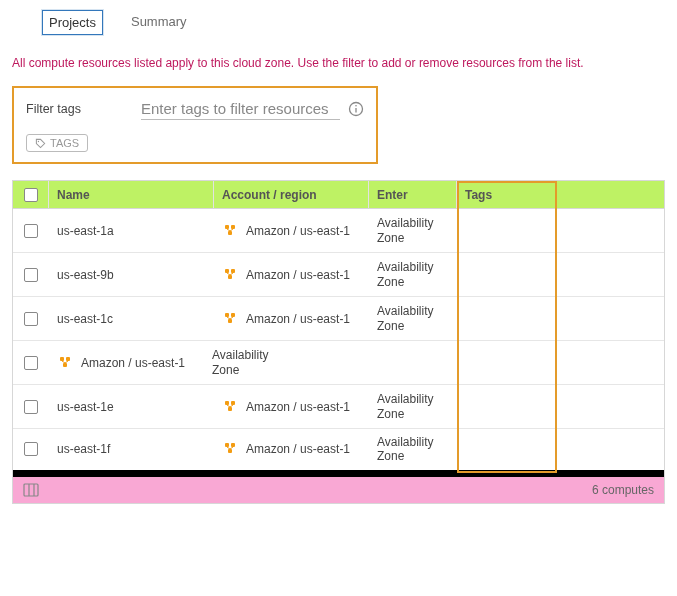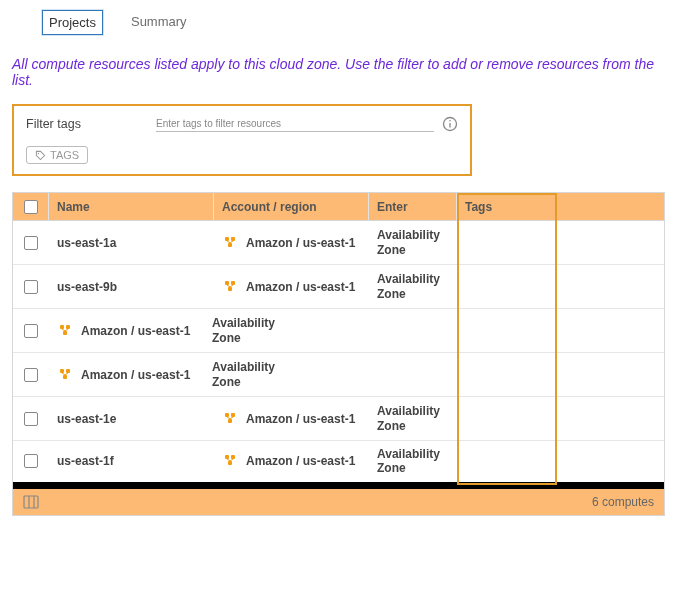--- a/index.html
+++ b/index.html
@@ -33,30 +33,29 @@
     color: #6d6d6d;
     padding: 4px 6px;
     cursor: pointer;
   }
   .tab.active {
     color: #333;
     border: 1px solid #3377bb;
     box-shadow: 0 0 0 1px rgba(51,119,187,0.2);
   }
   .description {
-    font-size: 14px;
-    color: #6d28d9;
+    font-size: 12px;
+    color: #be185d;
     margin-bottom: 16px;
-    font-style: italic;
   }
   .filter-panel {
     border: 2px solid #e49b2a;
     padding: 10px 12px 10px 12px;
     margin-bottom: 16px;
-    width: 460px;
+    width: 366px;
     position: relative;
   }
   .filter-row {
     display: flex;
     align-items: center;
     margin-bottom: 14px;
   }
   .filter-label {
     font-size: 12.5px;
     color: #444;
@@ -65,21 +64,21 @@
   .filter-input-wrap {
     flex: 1;
     position: relative;
     display: flex;
     align-items: center;
   }
   .filter-input {
     flex: 1;
     border: none;
     border-bottom: 1px solid #bbb;
-    font-size: 10px;
+    font-size: 15px;
     padding: 2px 0;
     background: transparent;
     color: #888;
     outline: none;
   }
   .filter-input::placeholder { color: #888; }
   .info-icon {
     color: #888;
     margin-left: 8px;
   }
@@ -97,21 +96,21 @@
     gap: 4px;
   }
   .tags-button svg { display: block; }
 
   .table-wrap {
     border: 1px solid #d7d7d7;
     position: relative;
   }
   .thead {
     display: flex;
-    background: #fdba74;
+    background: #bef264;
     border-bottom: 1px solid #d7d7d7;
     min-height: 28px;
   }
   .th, .td {
     padding: 6px 8px;
     font-size: 12px;
     color: #444;
     display: flex;
     align-items: center;
     border-right: 1px solid #e2e2e2;
@@ -121,39 +120,38 @@
   .col-check { width: 36px; justify-content: center; }
   .col-name  { width: 165px; }
   .col-acct  { width: 155px; }
   .col-type  { width: 88px; }
   .col-tags  { width: 100px; }
   .col-tail  { flex: 1; }
   .trow {
     display: flex;
     border-bottom: 1px solid #e6e6e6;
     min-height: 44px;
-    font-weight: bold;
   }
   .trow:last-child { border-bottom: 7px solid #000000; }
   .td { border-right: none; }
   .td.col-type { line-height: 1.2; }
   .aws-icon { margin-right: 8px; display: inline-flex; }
   .aws-icon svg { display: block; }
   .checkbox {
     width: 14px; height: 14px;
     border: 1px solid #888;
     border-radius: 2px;
     background: #fff;
     cursor: pointer;
   }
   .tfoot {
     display: flex;
     justify-content: space-between;
     align-items: flex-end;
-    background: #fdba74;
+    background: #f9a8d4;
     padding: 6px 10px;
     font-size: 12px;
     color: #666;
   }
   .col-toggle-icon { color: #888; cursor: pointer; }
   .col-toggle-icon svg { display: block; }
 
   
   .tags-highlight {
     position: absolute;
@@ -264,20 +262,23 @@
           </div>
           <div class="td col-tags">
             <span></span>
           </div>
           <div class="td col-tail"></div>
         </div>
         <div class="trow">
           <div class="td col-check">
             <div class="checkbox"></div>
           </div>
+          <div class="td col-name">
+            <span>us-east-1c</span>
+          </div>
           <div class="td col-acct">
             <span class="aws-icon">
               <svg width="16" height="12" viewBox="0 0 16 12">
                 <rect x="3" y="0" width="4" height="4" rx="1" fill="#f39c12"></rect>
                 <rect x="9" y="0" width="4" height="4" rx="1" fill="#f39c12"></rect>
                 <rect x="6" y="6" width="4" height="4" rx="1" fill="#f39c12"></rect>
                 <line x1="5" y1="4" x2="8" y2="6" stroke="#f39c12" stroke-width="1"></line>
                 <line x1="11" y1="4" x2="8" y2="6" stroke="#f39c12" stroke-width="1"></line>
               </svg>
             </span>

